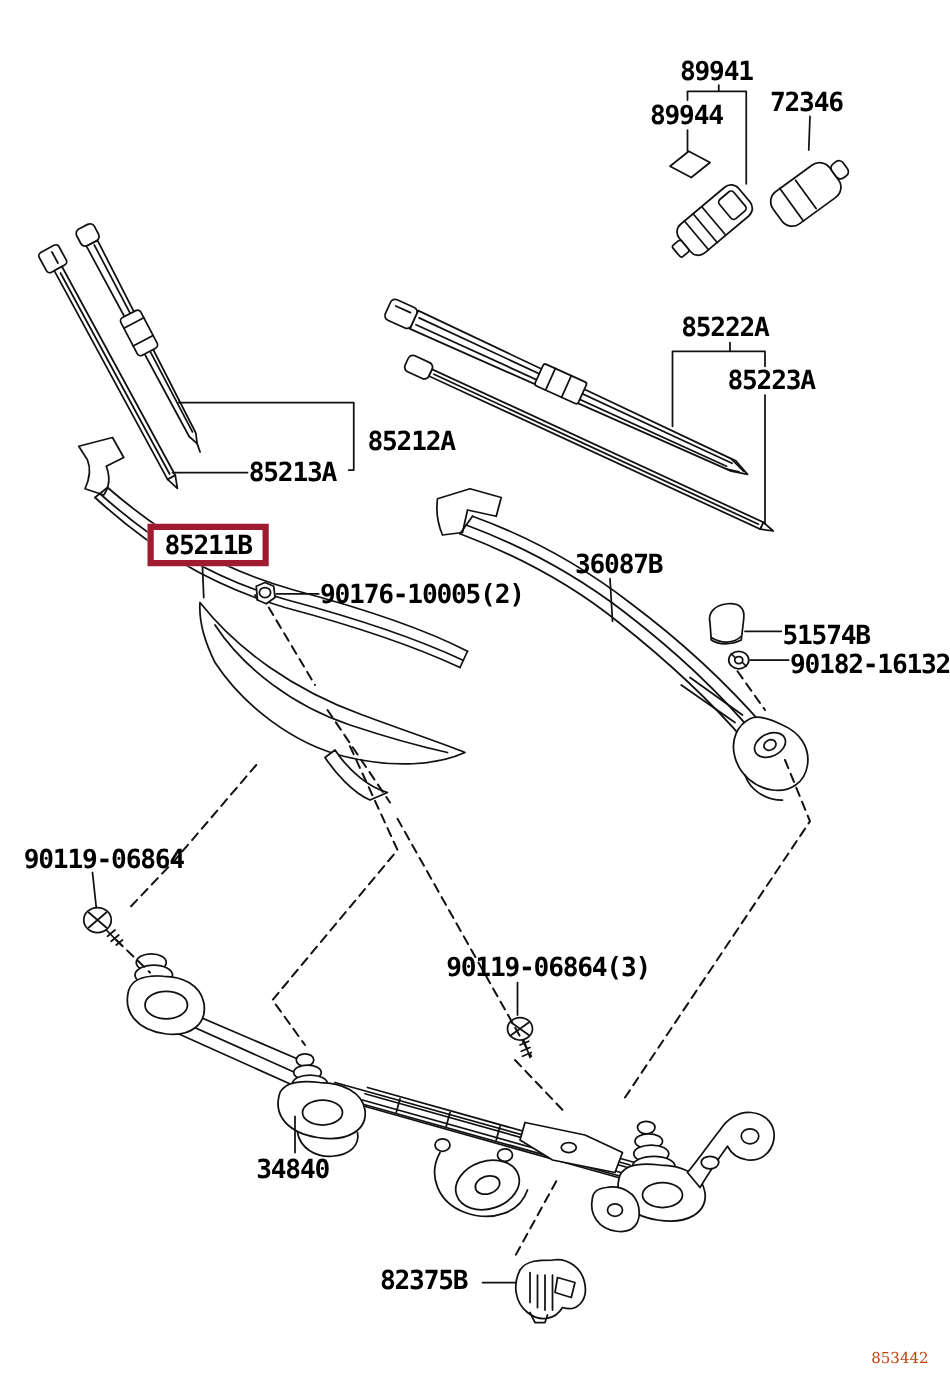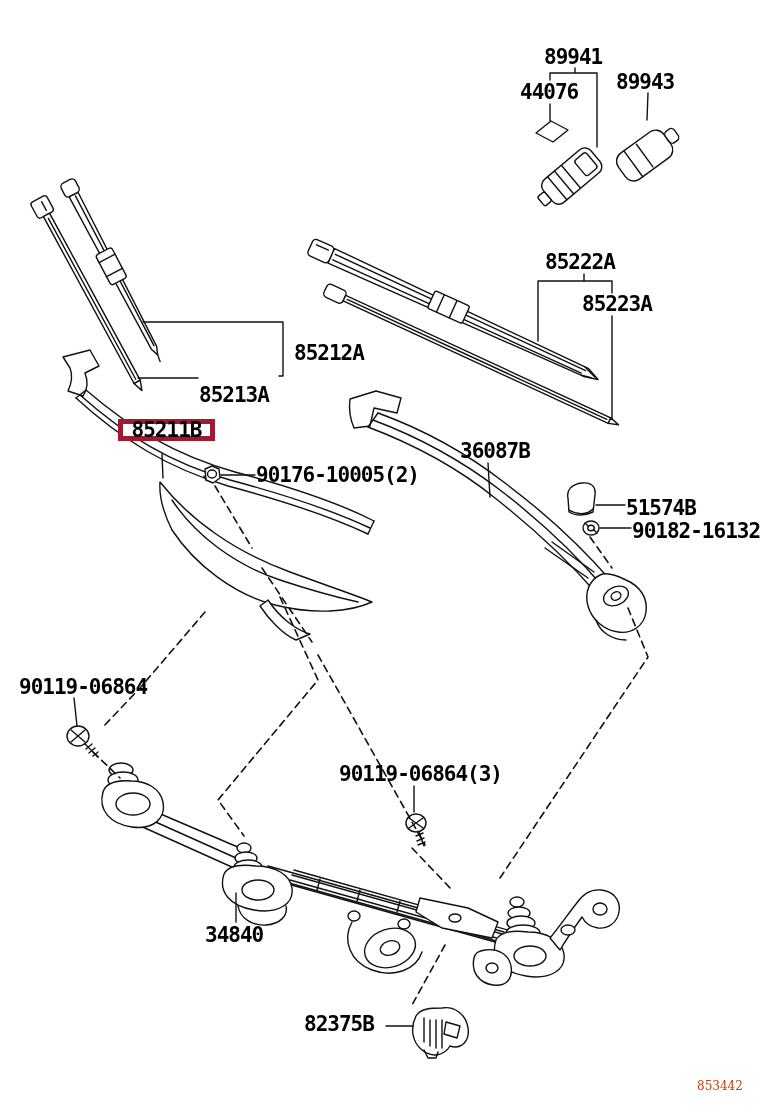--- a/index.html
+++ b/index.html
@@ -2,21 +2,21 @@
 <html><head>
 <meta charset="utf-8">
 <style>
   html,body{margin:0;padding:0;background:#fff;}
   .stage{position:relative;width:760px;height:1112px;background:#ffffff;overflow:hidden;
          font-family:"DejaVu Sans Mono",monospace;}
   .stage svg{position:absolute;left:0;top:0;}
   .plabel{position:absolute;font-family:"DejaVu Sans Mono",monospace;font-weight:bold;
           font-size:21px;line-height:20px;letter-spacing:-1px;color:#000;white-space:nowrap;
           cursor:pointer;}
-  .hlbox{position:absolute;left:118px;top:419px;width:97px;height:22px;box-sizing:border-box;
+  .hlbox{position:absolute;left:118px;top:419px;width:97px;height:34px;box-sizing:border-box;
          border:5px solid #9e1b32;background:#fff;display:flex;align-items:center;
          justify-content:center;cursor:pointer;}
   .hlbox .plabel{position:static;}
   .dcode{position:absolute;left:697px;top:1077px;font-family:"DejaVu Serif",serif;
          font-size:12px;line-height:18px;color:#c2410c;}
 </style>
 </head>
 <body>
 
 <div class="stage">
@@ -223,35 +223,35 @@
 
     <path d="M414,786 L414,812"></path>
 
     <path d="M236,893 L236,922"></path>
 
     <path d="M386,1026 L413,1026"></path>
   </g>
 </svg>
 
 <div class="plabel" style="left:544px;top:47px">89941</div>
-<div class="plabel" style="left:520px;top:82px">44076</div>
-<div class="plabel" style="left:616px;top:72px">89943</div>
+<div class="plabel" style="left:520px;top:82px">89944</div>
+<div class="plabel" style="left:616px;top:72px">72346</div>
 <div class="plabel" style="left:545px;top:252px">85222A</div>
 <div class="plabel" style="left:582px;top:294px">85223A</div>
 <div class="plabel" style="left:294px;top:343px">85212A</div>
-<div class="plabel" style="left:199px;top:385px">85213A</div>
+<div class="plabel" style="left:199px;top:368px">85213A</div>
 
 <div class="hlbox">
   <span class="plabel">85211B</span>
 </div>
 
 <div class="plabel" style="left:256px;top:465px">90176-10005(2)</div>
 <div class="plabel" style="left:460px;top:441px">36087B</div>
 <div class="plabel" style="left:626px;top:498px">51574B</div>
 <div class="plabel" style="left:632px;top:521px">90182-16132</div>
 <div class="plabel" style="left:19px;top:677px">90119-06864</div>
-<div class="plabel" style="left:339px;top:764px">90119-06864(3)</div>
+<div class="plabel" style="left:357px;top:764px">90119-06864(3)</div>
 <div class="plabel" style="left:205px;top:925px">34840</div>
 <div class="plabel" style="left:304px;top:1014px">82375B</div>
 
 <div class="dcode">853442</div>
 
 </div>
 
 </body></html>

